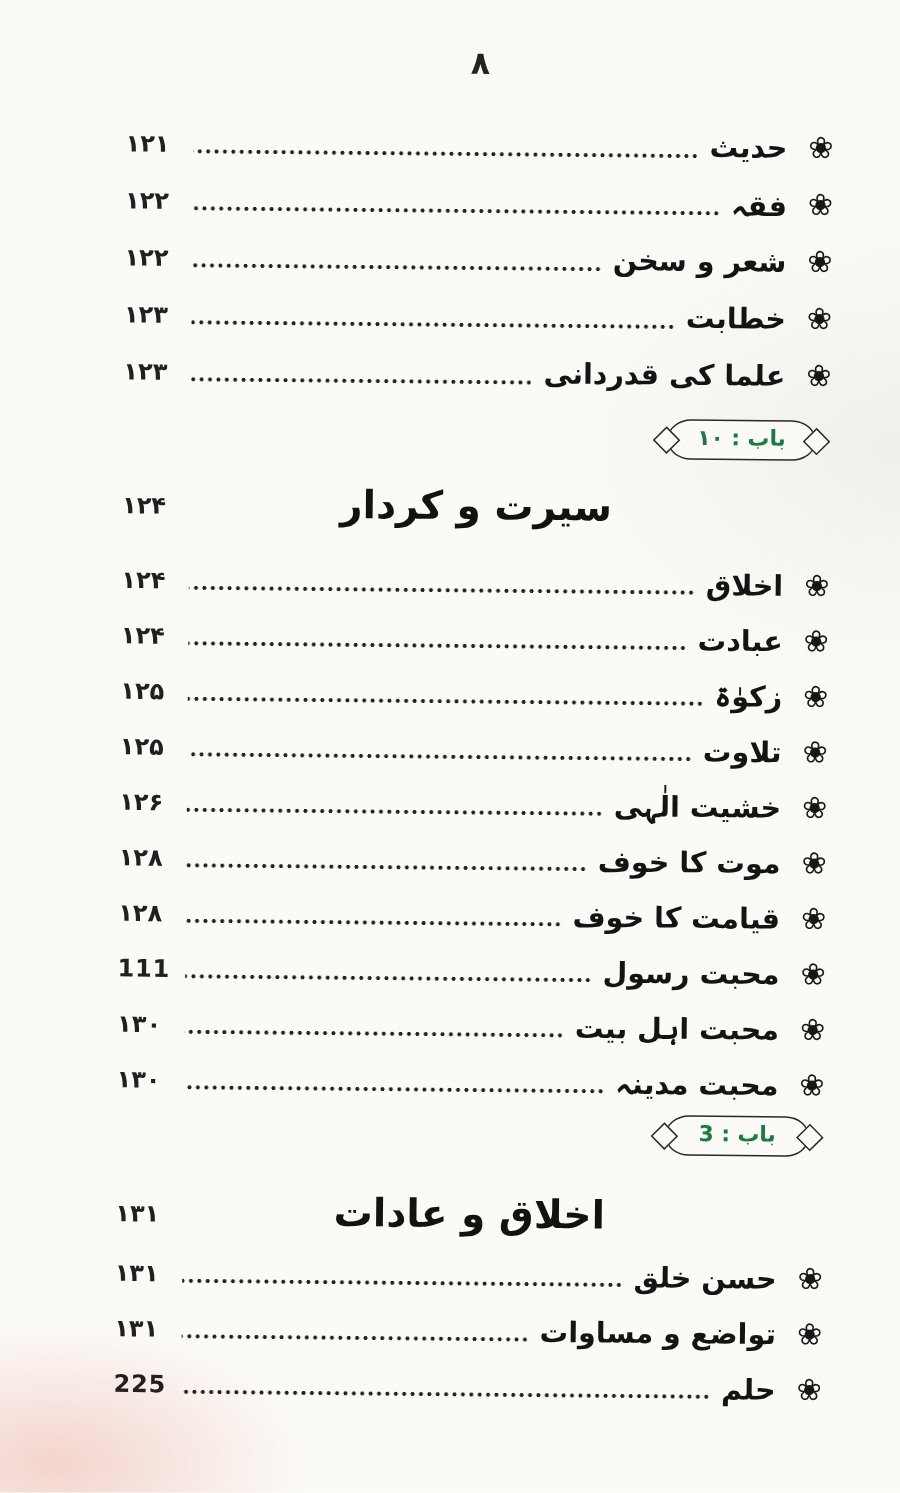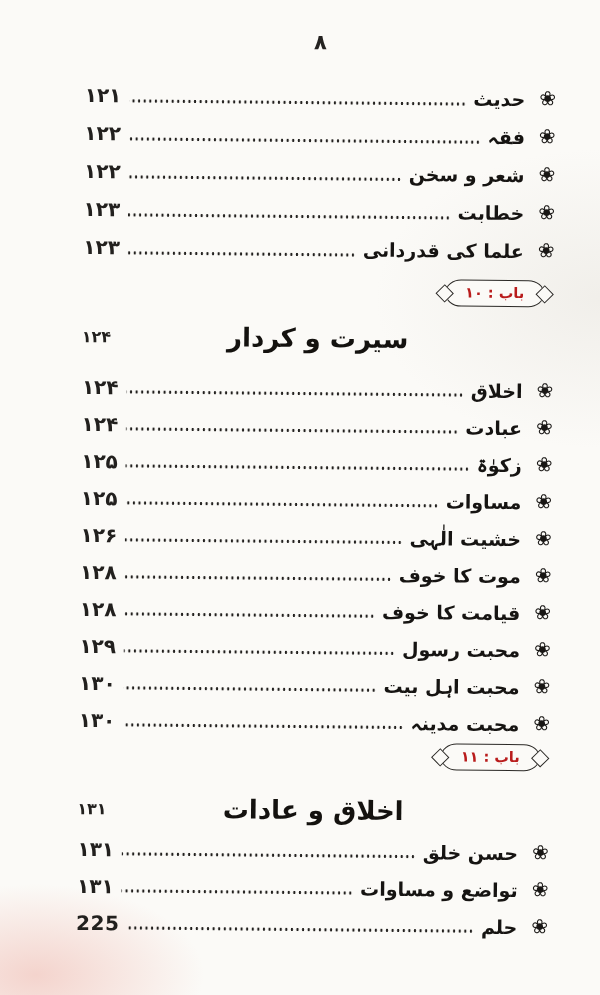--- a/index.html
+++ b/index.html
@@ -56,22 +56,22 @@
     align-self:flex-end;
     margin:0 7px 11px 7px;
     background-image:radial-gradient(circle, #22201e 1.15px, rgba(0,0,0,0) 1.45px);
     background-size:5.6px 5px;
     background-repeat:repeat-x;
     background-position:right center;
   }
   .pagenum{
     flex:0 0 auto;
     min-width:38px;
-    direction:ltr; text-align:center;
-    font-size:20px; font-weight:700; color:#22201e;
+    direction:ltr; text-align:left;
+    font-size:16px; font-weight:700; color:#22201e;
     letter-spacing:.5px;
   }
   .chapter-row{
     display:flex; justify-content:flex-start; 
     margin-top:10px; height:32px;
   }
   .chapter-row.second{ margin-top:2px; }
   .cartouche{
     position:relative;
     display:flex; align-items:center; justify-content:center;
@@ -85,21 +85,21 @@
   .cartouche::before, .cartouche::after{
     content:""; position:absolute; top:50%;
     width:11px; height:11px;
     border:1.7px solid #2b2926; background:#fbfaf7;
     transform:translateY(-50%) rotate(45deg);
   }
   .cartouche::before{ right:-8px; }
   .cartouche::after{ left:-8px; }
   .cartouche .chapter-label{
     position:relative; z-index:1;
-    font-size:14.5px; font-weight:700; color:#b91c1c;
+    font-size:14.5px; font-weight:700; color:#15803d;
     background:#fbfaf7; padding:0 3px;
     white-space:nowrap;
   }
   .heading-row{
     position:relative;
     margin-top:6px; height:44px;
     display:flex; align-items:center; justify-content:center;
   }
   .heading-row.second{ margin-top:14px; }
   .heading{
@@ -180,21 +180,21 @@
         <span class="pagenum">۱۲۴</span>
       </li>
       <li class="row">
         <span class="flower">❀</span>
         <span class="title">زکوٰۃ</span>
         <span class="leader"></span>
         <span class="pagenum">۱۲۵</span>
       </li>
       <li class="row">
         <span class="flower">❀</span>
-        <span class="title">مساوات</span>
+        <span class="title">تلاوت</span>
         <span class="leader"></span>
         <span class="pagenum">۱۲۵</span>
       </li>
       <li class="row">
         <span class="flower">❀</span>
         <span class="title">خشیت الٰہی</span>
         <span class="leader"></span>
         <span class="pagenum">۱۲۶</span>
       </li>
       <li class="row">
@@ -206,39 +206,39 @@
       <li class="row">
         <span class="flower">❀</span>
         <span class="title">قیامت کا خوف</span>
         <span class="leader"></span>
         <span class="pagenum">۱۲۸</span>
       </li>
       <li class="row">
         <span class="flower">❀</span>
         <span class="title">محبت رسول</span>
         <span class="leader"></span>
-        <span class="pagenum">۱۲۹</span>
+        <span class="pagenum">111</span>
       </li>
       <li class="row">
         <span class="flower">❀</span>
         <span class="title">محبت اہل بیت</span>
         <span class="leader"></span>
         <span class="pagenum">۱۳۰</span>
       </li>
       <li class="row">
         <span class="flower">❀</span>
         <span class="title">محبت مدینہ</span>
         <span class="leader"></span>
         <span class="pagenum">۱۳۰</span>
       </li>
     </ul>
 
     <div class="chapter-row second">
       <div class="cartouche">
-        <span class="chapter-label">باب : ۱۱</span>
+        <span class="chapter-label">باب : 3</span>
       </div>
     </div>
 
     <div class="heading-row second">
       <span class="heading-page">۱۳۱</span>
       <h2 class="heading">اخلاق و عادات</h2>
     </div>
 
     <ul class="toc-list list-c">
       <li class="row">

